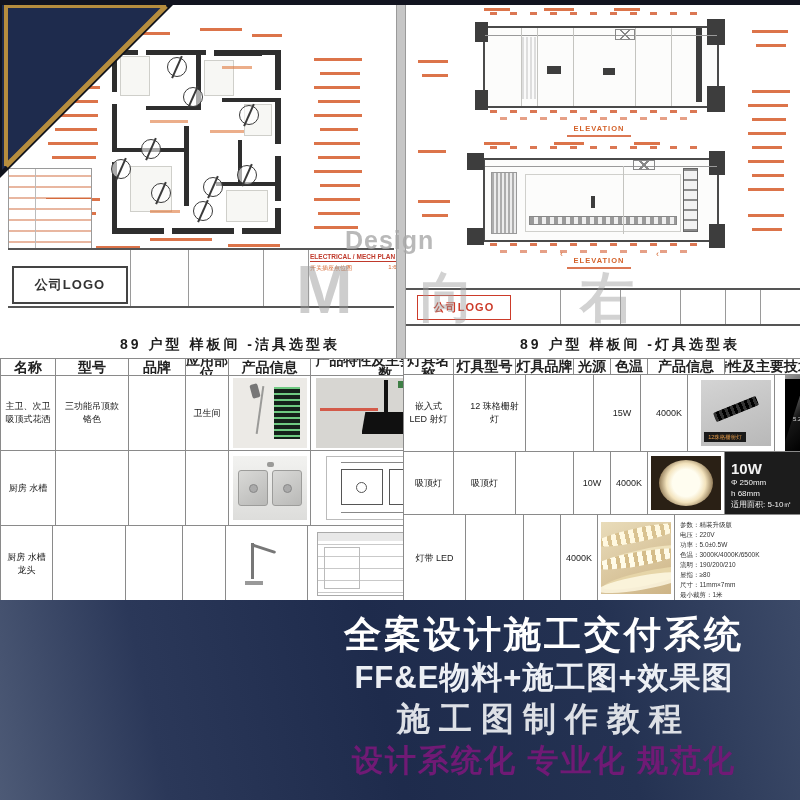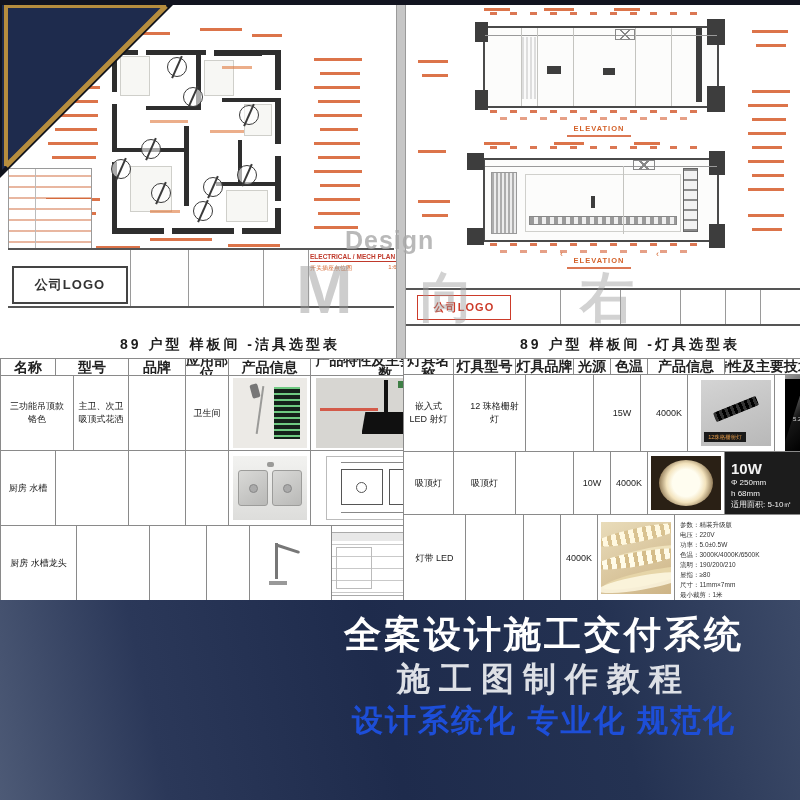--- a/index.html
+++ b/index.html
@@ -298,22 +298,22 @@
   <div class="tbl" style="left:0;top:358px;width:459px;height:242px;">
     <div class="trow thead" style="height:17px;">
       <div class="tcell" style="width:55px;">名称</div>
       <div class="tcell" style="width:73px;">型号</div>
       <div class="tcell" style="width:57px;">品牌</div>
       <div class="tcell" style="width:43px;">应用部位</div>
       <div class="tcell" style="width:82px;">产品信息</div>
       <div class="tcell" style="flex:1;">产品特性及主要技术参数</div>
     </div>
     <div class="trow" style="height:75px;">
+      <div class="tcell" style="width:55px;padding:0 2px;">主卫、次卫 吸顶式花洒</div>
       <div class="tcell" style="width:73px;padding:0 8px;">三功能吊顶款 铬色</div>
-      <div class="tcell" style="width:55px;padding:0 2px;">主卫、次卫 吸顶式花洒</div>
       <div class="tcell" style="width:57px;"></div>
       <div class="tcell" style="width:43px;">卫生间</div>
       <div class="tcell" style="width:82px;">
         <div class="imgbox shower-info">
           <div class="shower-hose"></div>
             <div class="shower-head"></div>
             <div class="shower-panel"></div>
         </div>
       </div>
       <div class="tcell" style="flex:1;">
@@ -349,21 +349,21 @@
             <div class="scd" style="left:62px;">
               <i></i>
             </div>
           <div class="dim" style="left:14px;top:5px;width:88px;height:1px;"></div>
           <div class="dim" style="left:14px;bottom:6px;width:88px;height:1px;"></div>
           <div class="dim" style="left:108px;top:12px;width:1px;height:34px;"></div>
         </div>
       </div>
     </div>
     <div class="trow" style="height:75px;">
-      <div class="tcell" style="width:76px;padding:0 3px;">厨房  水槽龙头</div>
+      <div class="tcell" style="width:52px;padding:0 3px;">厨房  水槽龙头</div>
       <div class="tcell" style="width:73px;"></div>
       <div class="tcell" style="width:57px;"></div>
       <div class="tcell" style="width:43px;"></div>
       <div class="tcell" style="width:82px;">
         <div class="imgbox faucet">
             <b></b>
             <i></i>
             <u></u>
           </div>
       </div>
@@ -436,22 +436,23 @@
         <span>显指：≥80</span>
         <span>尺寸：11mm×7mm</span>
         <span>最小裁剪：1米</span>
       </div>
     </div>
   </div>
 
   <div id="bottom-sec"></div>
   <div id="footer">
     <div class="f1">全案设计施工交付系统</div>
+    <div class="f2">FF&amp;E物料+施工图+效果图</div>
     <div class="f3">施工图制作教程</div>
-    <div class="f4" style="color:#1d4ed8;">设计系统化 专业化 规范化</div>
+    <div class="f4" style="color:#701a75;">设计系统化 专业化 规范化</div>
   </div>
 
 
   <svg id="corner-tri" width="178" height="178" viewBox="0 0 178 178">
     <polygon points="0,0 178,0 0,178" fill="#10131c"></polygon>
     <polygon points="2,2 170,2 2,170" fill="#1e2b4d"></polygon>
     <polyline points="166,6 6,6 6,166" fill="none" stroke="#b68d3e" stroke-width="4"></polyline>
     <line x1="166" y1="6" x2="6" y2="166" stroke="#b68d3e" stroke-width="5"></line>
     <polygon points="10,10 158,10 10,158" fill="#1e2b4d"></polygon>
   </svg>

